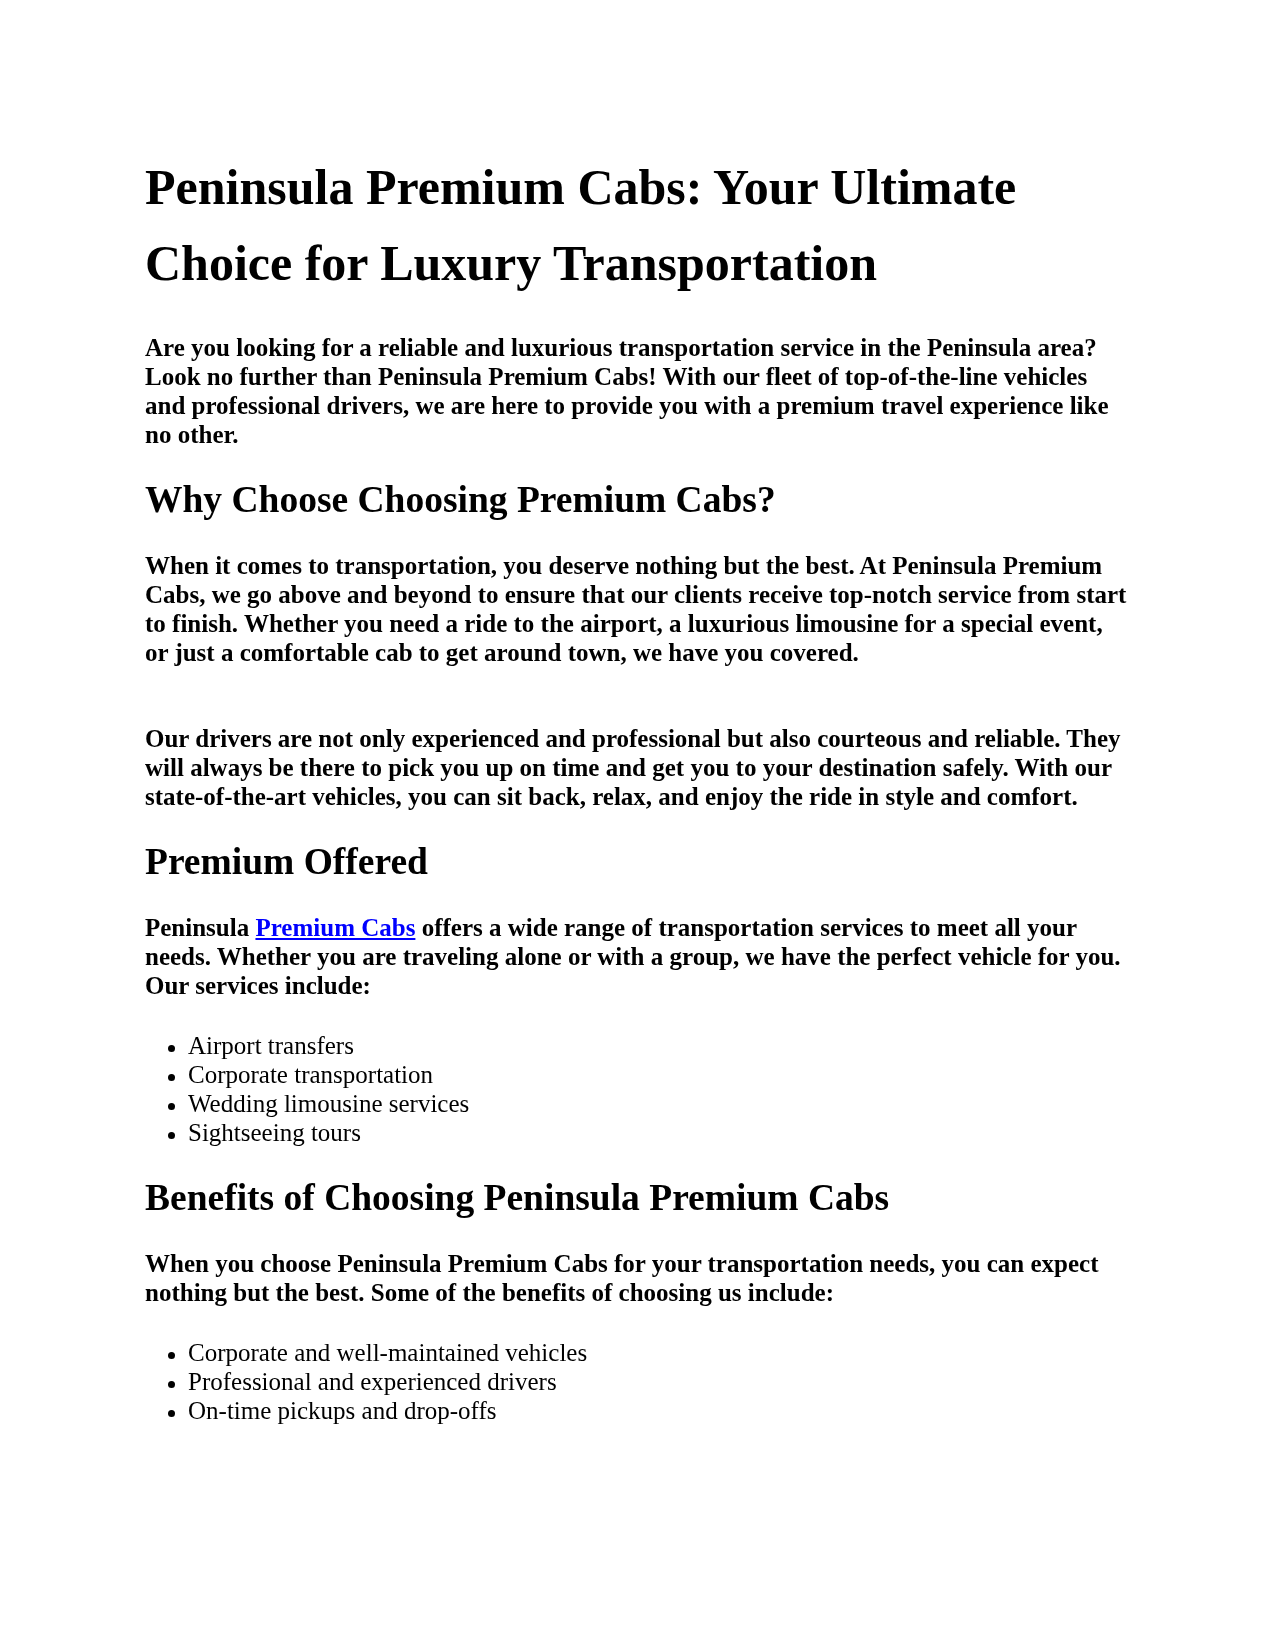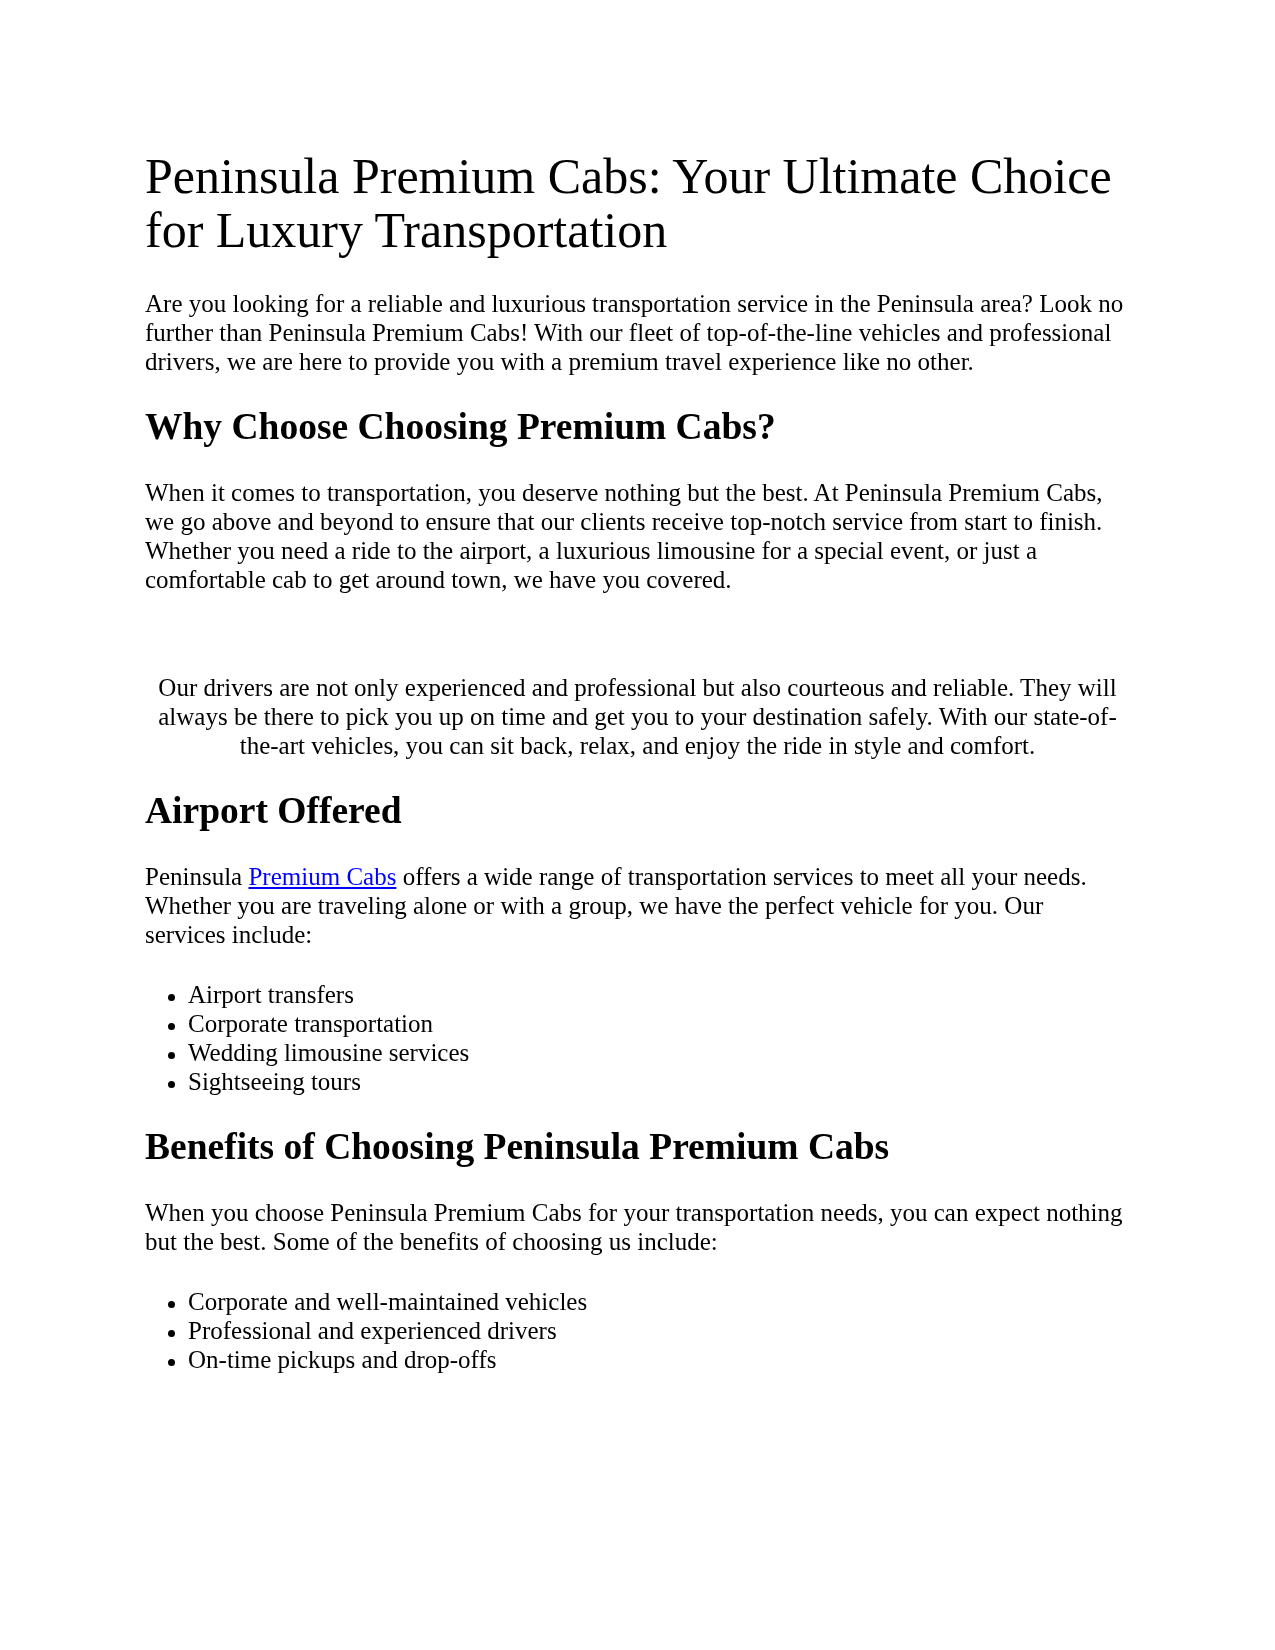--- a/index.html
+++ b/index.html
@@ -17,37 +17,37 @@
     padding: 0 145px;
     overflow: hidden;
     font-family: "Liberation Serif", serif;
     font-size: 25px;
     line-height: 29px;
     color: #000000;
     -webkit-font-smoothing: antialiased;
   }
   h1.doc-title {
     font-size: 50px;
-    line-height: 54px;
-    font-weight: 400;
+    line-height: 76px;
+    font-weight: 700;
     margin: 149px 0 32px 0;
     letter-spacing: 0;
   }
   h2.section-heading {
     font-size: 37.5px;
     line-height: 40px;
     font-weight: 700;
     margin: 31px 0 31px 0;
   }
   p.para {
     margin: 0 0 29px 0;
+    font-weight: bold;
   }
   p.para-gap {
-    margin-top: 79px; 
-    text-align: center;
+    margin-top: 57px; 
   }
   ul.doc-list {
     list-style: none;
     margin: 31px 0 24px 0;
     padding: 0;
   }
   ul.doc-list li {
     position: relative;
     margin: 0 0 0 43px;
     padding: 0;
@@ -80,21 +80,21 @@
   <h1 class="doc-title">Peninsula Premium Cabs: Your Ultimate Choice for Luxury Transportation</h1>
 
   <p class="para">Are you looking for a reliable and luxurious transportation service in the Peninsula area? Look no further than Peninsula Premium Cabs! With our fleet of top-of-the-line vehicles and professional drivers, we are here to provide you with a premium travel experience like no other.</p>
 
   <h2 class="section-heading">Why Choose Choosing Premium Cabs?</h2>
 
   <p class="para">When it comes to transportation, you deserve nothing but the best. At Peninsula Premium Cabs, we go above and beyond to ensure that our clients receive top-notch service from start to finish. Whether you need a ride to the airport, a luxurious limousine for a special event, or just a comfortable cab to get around town, we have you covered.</p>
 
   <p class="para para-gap">Our drivers are not only experienced and professional but also courteous and reliable. They will always be there to pick you up on time and get you to your destination safely. With our state-of-the-art vehicles, you can sit back, relax, and enjoy the ride in style and comfort.</p>
 
-  <h2 class="section-heading">Airport Offered</h2>
+  <h2 class="section-heading">Premium Offered</h2>
 
   <p class="para"><span>Peninsula </span><a class="doc-link">Premium Cabs</a><span> offers a wide range of transportation services to meet all your needs. Whether you are traveling alone or with a group, we have the perfect vehicle for you. Our services include:</span></p>
 
   <ul class="doc-list">
     <li>Airport transfers</li>
     <li>Corporate transportation</li>
     <li>Wedding limousine services</li>
     <li>Sightseeing tours</li>
   </ul>
 

